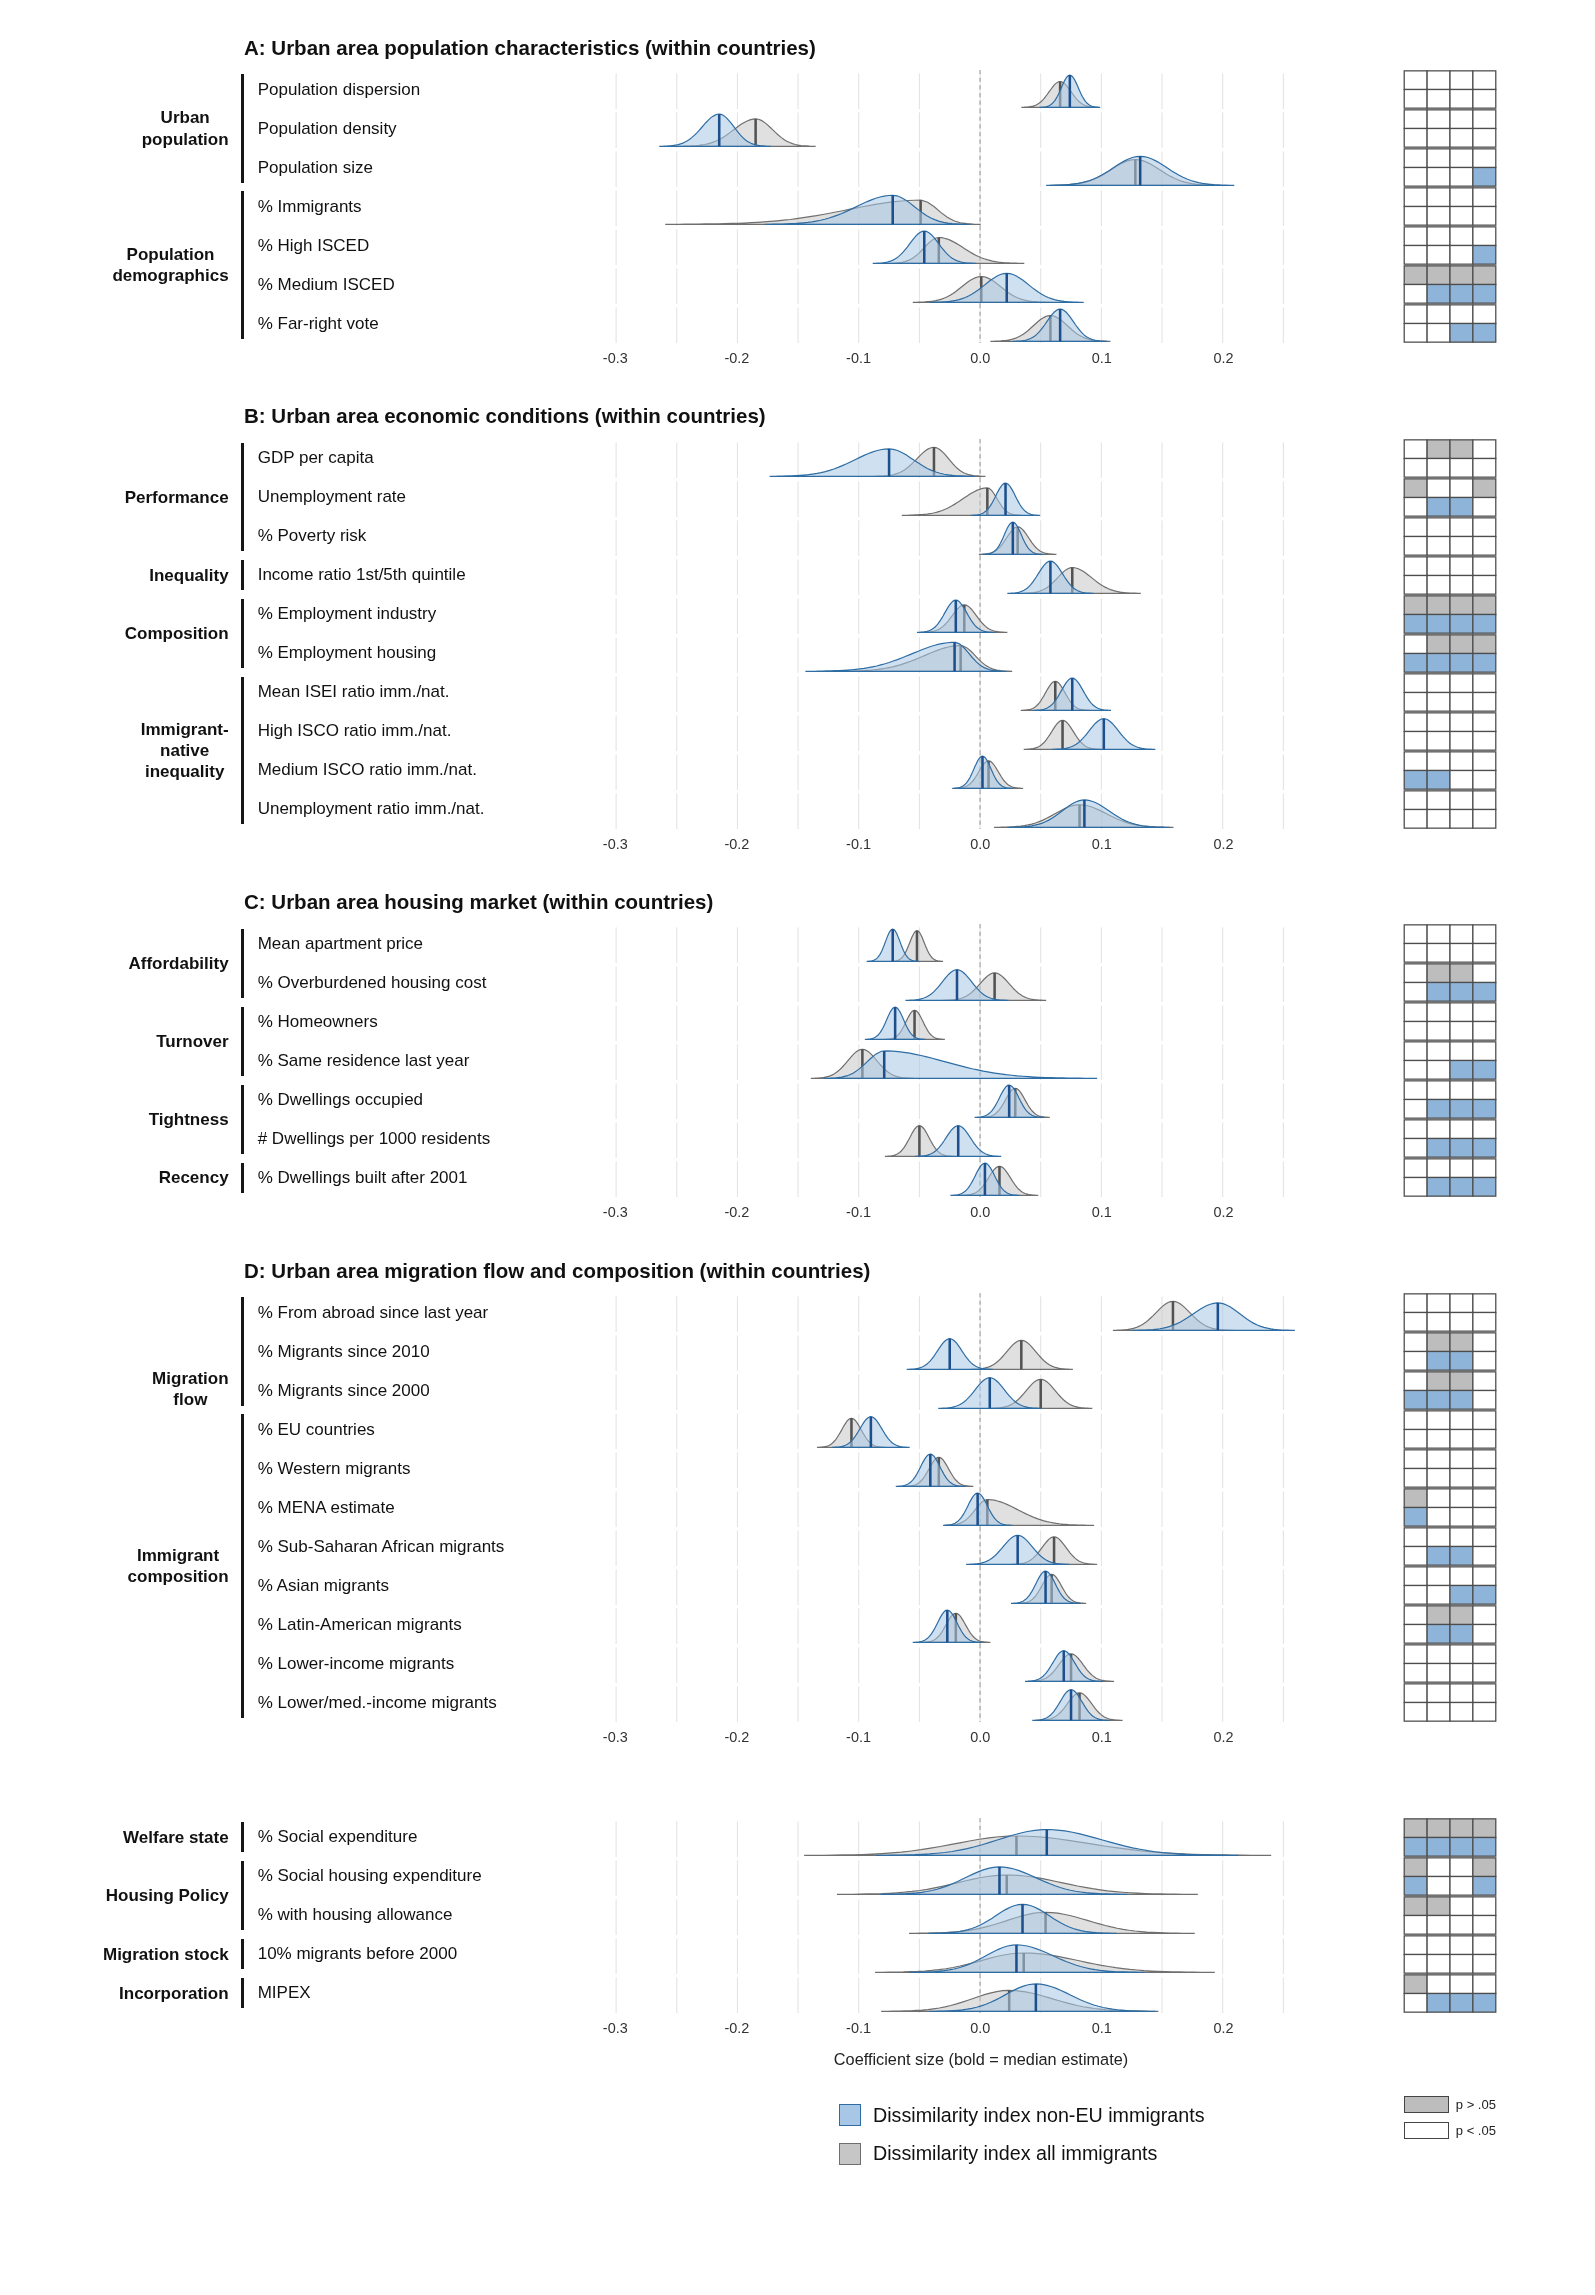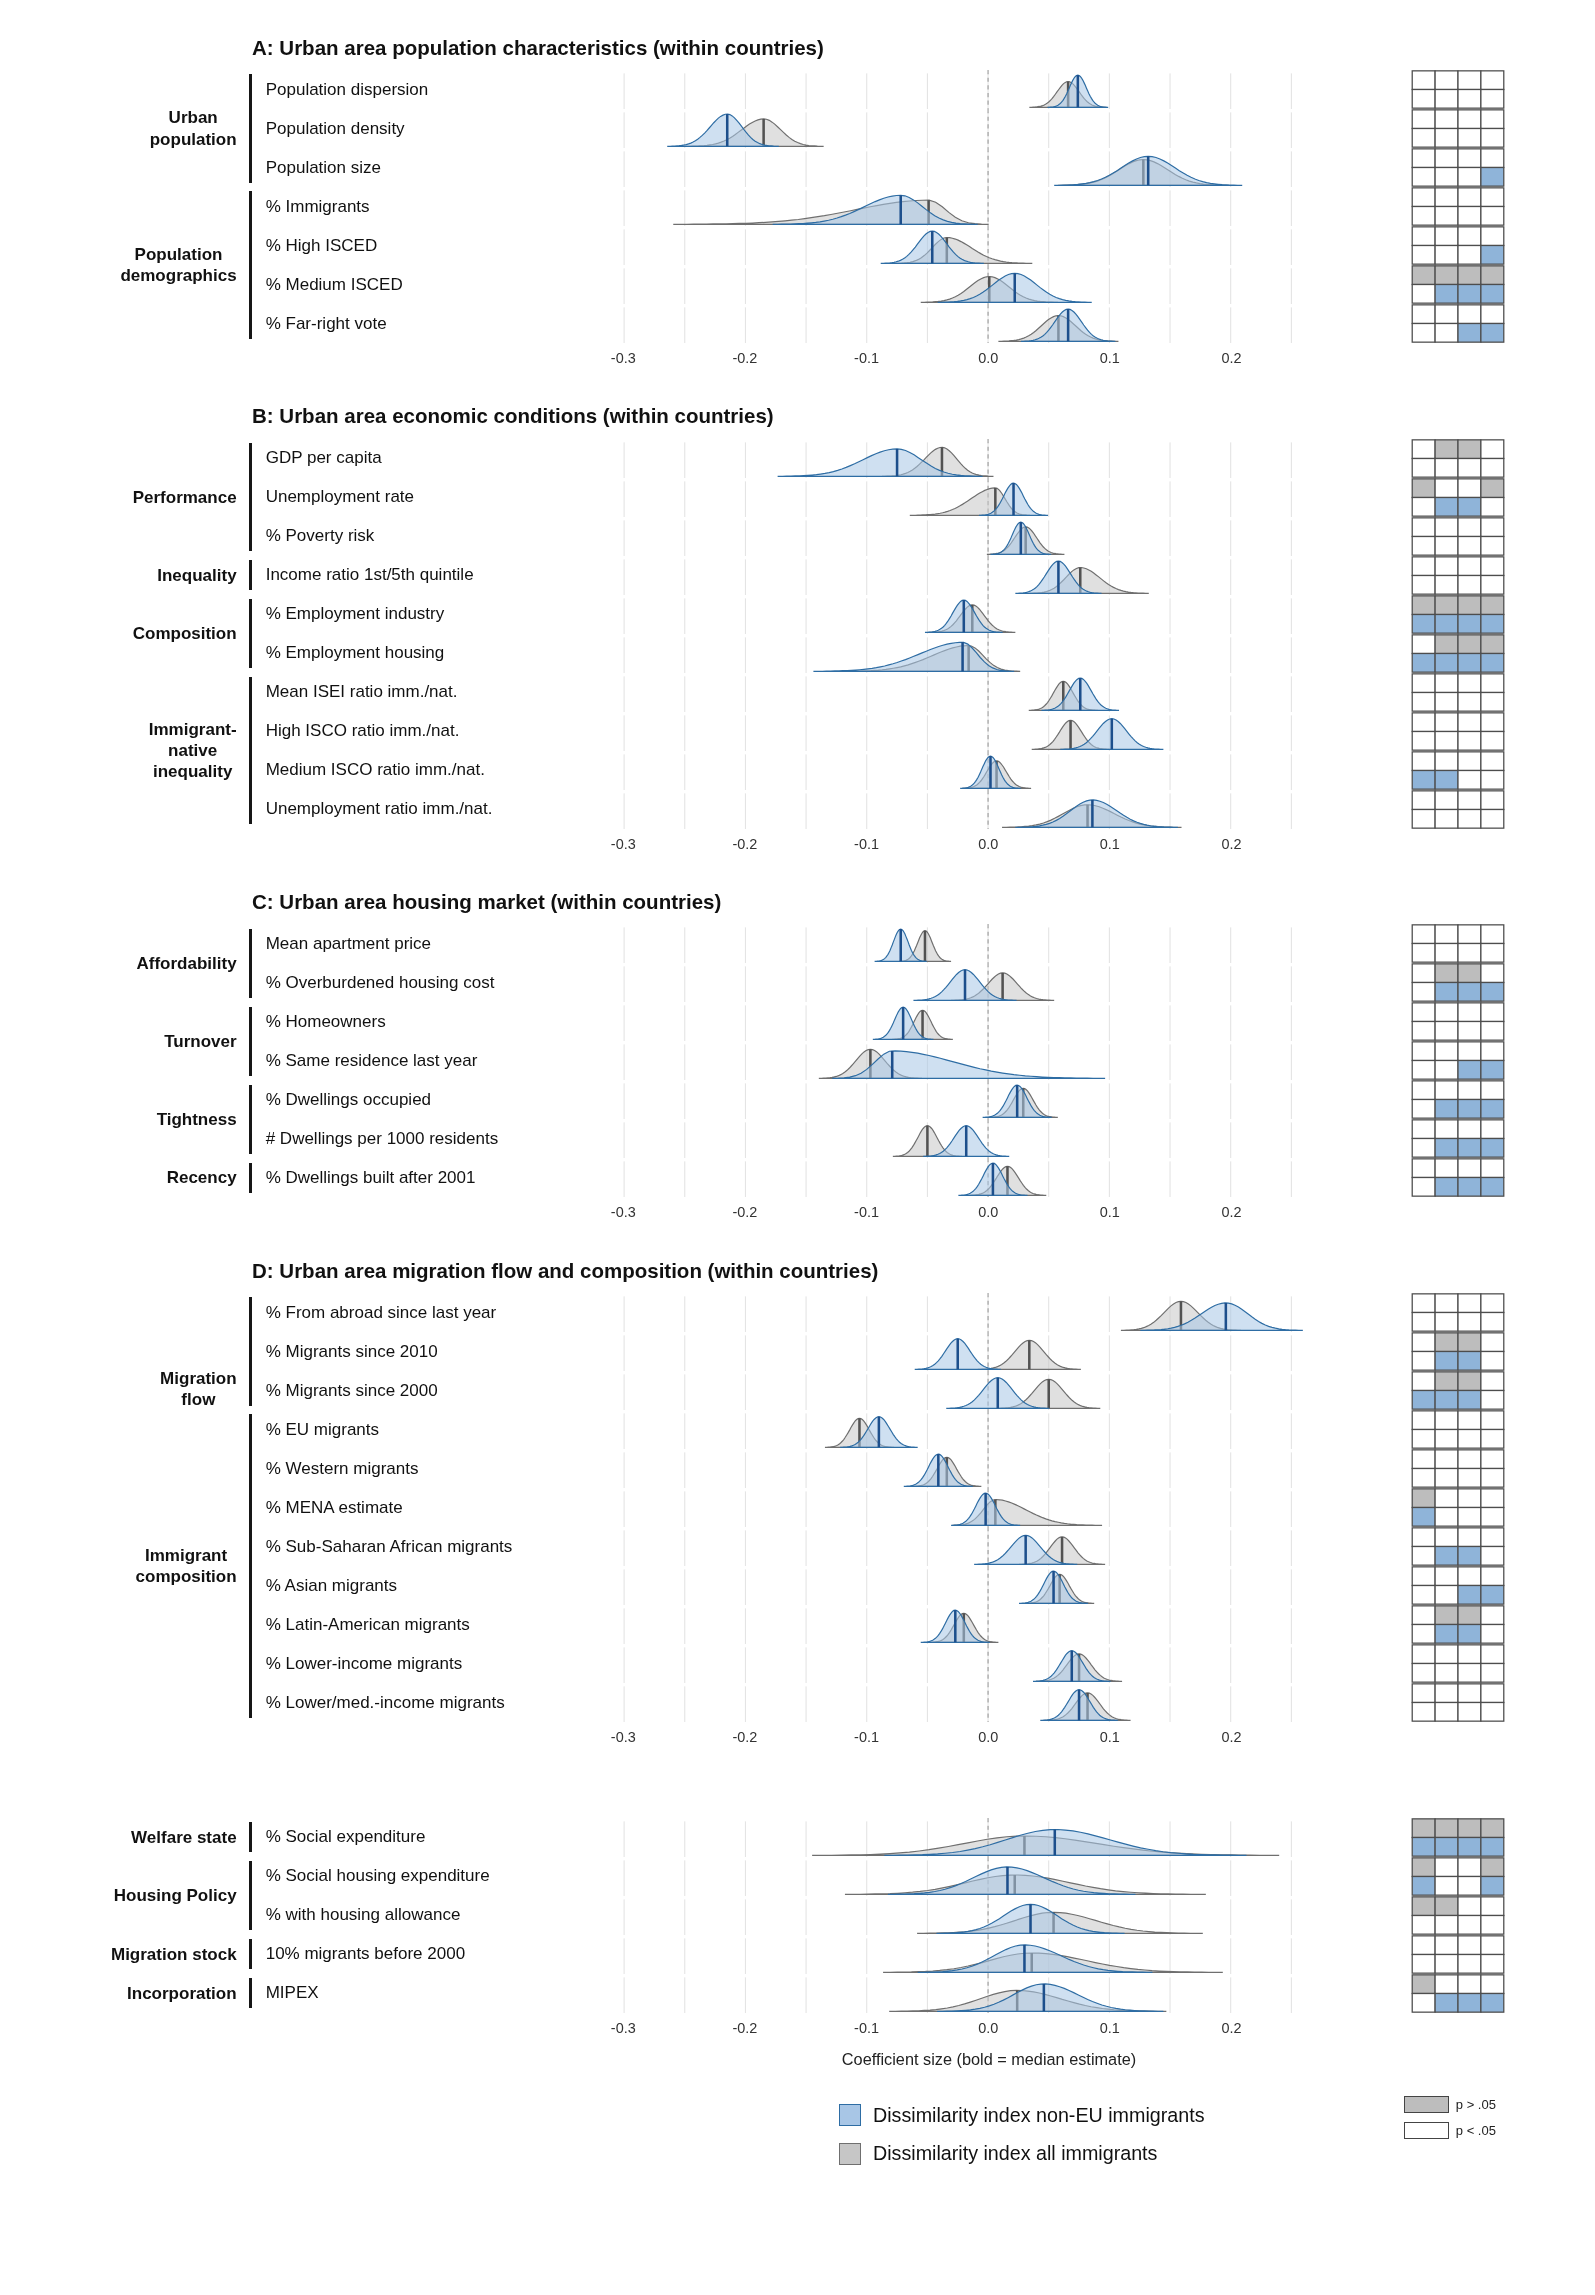--- a/index.html
+++ b/index.html
@@ -1,18 +1,18 @@
 <!DOCTYPE html>
 <html style="font-size:13.7px"><head>
 <meta charset="utf-8">
 <style>
   html,body{margin:0;padding:0;background:#ffffff;}
   body{font-family:"Liberation Sans","DejaVu Sans",sans-serif;color:#111;}
   .figure{position:relative;width:1596px;height:2295px;background:#fff;box-sizing:border-box;padding-top:24px;overflow:hidden;}
-  .panel{display:grid;grid-template-columns:218px 308px 753px 98px 98px;padding-left:19px;margin-bottom:13.7px;margin-left:15px;}
+  .panel{display:grid;grid-template-columns:218px 308px 753px 98px 98px;padding-left:26px;margin-bottom:13.7px;}
   .panel-title{grid-column:2 / span 3;grid-row:1;font-weight:bold;font-size:20.5px;align-self:end;padding-bottom:10.3px;}
   .group{grid-column:1;position:relative;display:flex;align-items:center;justify-content:flex-end;padding-right:15.4px;}
   .gtext{font-weight:bold;font-size:17px;text-align:center;white-space:pre-line;line-height:1.25;}
   .gbar{position:absolute;right:0;top:4.3px;bottom:4.3px;width:2.6px;background:#161616;}
   .rowlabel{grid-column:2;display:flex;align-items:center;font-size:17px;padding-left:13.7px;white-space:nowrap;}
   .plotcell{grid-column:3;position:relative;}
   .rowplot{overflow:visible;display:block;}
   .gridcell{grid-column:5;display:flex;align-items:center;}
   .axiscell{grid-column:3;position:relative;}
   .xlabelcell{grid-column:3;position:relative;}
@@ -1032,21 +1032,21 @@
             <rect x="1" y="1" width="27" height="22" fill="#ffffff" stroke="#4d4d4d" stroke-width="1.5"></rect>
             <rect x="28" y="1" width="27" height="22" fill="#bdbdbd" stroke="#4d4d4d" stroke-width="1.5"></rect>
             <rect x="55" y="1" width="27" height="22" fill="#bdbdbd" stroke="#4d4d4d" stroke-width="1.5"></rect>
             <rect x="82" y="1" width="27" height="22" fill="#ffffff" stroke="#4d4d4d" stroke-width="1.5"></rect>
             <rect x="1" y="23" width="27" height="22" fill="#8fb4d9" stroke="#4d4d4d" stroke-width="1.5"></rect>
             <rect x="28" y="23" width="27" height="22" fill="#8fb4d9" stroke="#4d4d4d" stroke-width="1.5"></rect>
             <rect x="55" y="23" width="27" height="22" fill="#8fb4d9" stroke="#4d4d4d" stroke-width="1.5"></rect>
             <rect x="82" y="23" width="27" height="22" fill="#ffffff" stroke="#4d4d4d" stroke-width="1.5"></rect>
           </svg>
         </div>
-        <div class="rowlabel" style="grid-row: 5;">% EU migrants</div>
+        <div class="rowlabel" style="grid-row: 5;">% EU countries</div>
         <div class="plotcell" style="grid-row: 5;">
           <svg width="753" height="39" class="rowplot" viewBox="0 0 880 46">
             <line x1="71.54471544715446" x2="71.54471544715446" y1="4" y2="46" stroke="#dcdcdc" stroke-width="1"></line>
             <line x1="143.08943089430892" x2="143.08943089430892" y1="4" y2="46" stroke="#dcdcdc" stroke-width="1"></line>
             <line x1="214.63414634146335" x2="214.63414634146335" y1="4" y2="46" stroke="#dcdcdc" stroke-width="1"></line>
             <line x1="286.1788617886179" x2="286.1788617886179" y1="4" y2="46" stroke="#dcdcdc" stroke-width="1"></line>
             <line x1="357.7235772357723" x2="357.7235772357723" y1="4" y2="46" stroke="#dcdcdc" stroke-width="1"></line>
             <line x1="429.2682926829268" x2="429.2682926829268" y1="4" y2="46" stroke="#dcdcdc" stroke-width="1"></line>
             <line x1="500.8130081300813" x2="500.8130081300813" y1="4" y2="46" stroke="#dcdcdc" stroke-width="1"></line>
             <line x1="572.3577235772358" x2="572.3577235772358" y1="4" y2="46" stroke="#dcdcdc" stroke-width="1"></line>

